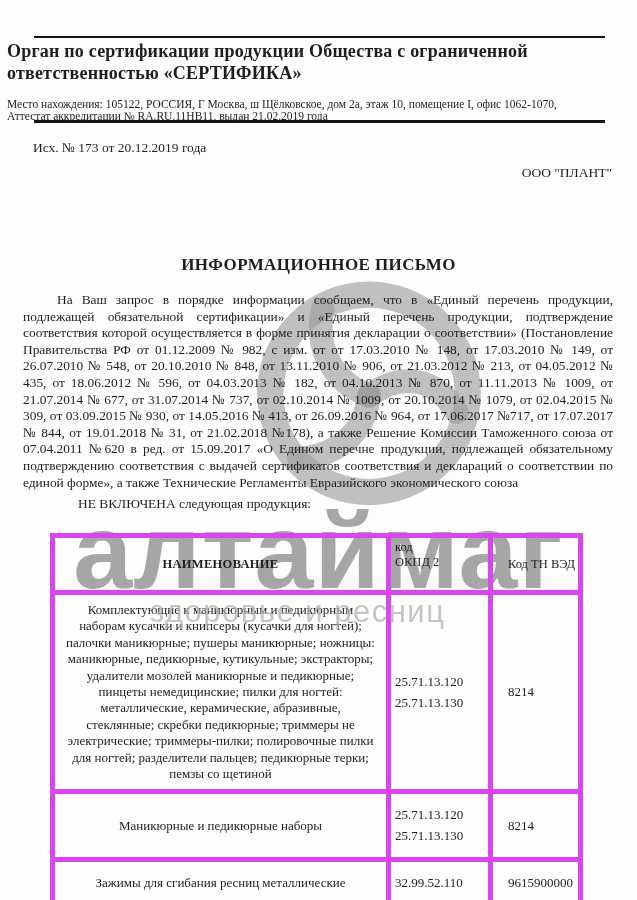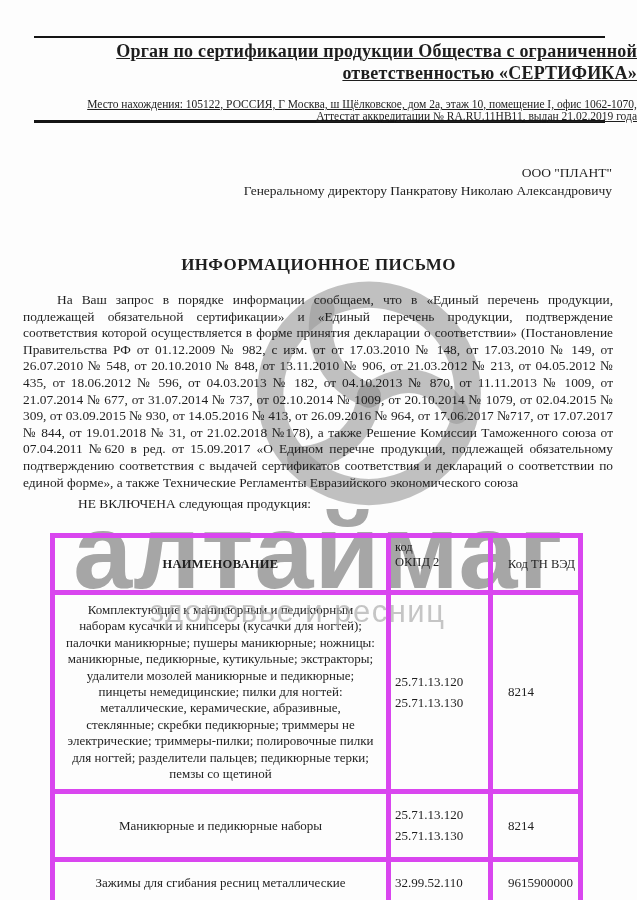--- a/index.html
+++ b/index.html
@@ -5,21 +5,21 @@
   html,body{margin:0;padding:0;background:#ffffff;}
   .page{
     position:relative;width:637px;height:900px;margin:0 auto;
     background:#fdfdfd;overflow:hidden;
     font-family:"Liberation Serif","DejaVu Serif",serif;color:#1e1e1e;
   }
   .rule{position:absolute;left:34px;width:571px;background:#151515;}
   .rule-top{top:36px;height:2px;}
   .rule-bottom{top:120px;height:3px;}
 
-  .letterhead{position:absolute;top:41px;left:0;right:0;text-align:right;z-index:2;text-decoration:underline;}
+  .letterhead{position:absolute;top:41px;left:7px;right:0;text-align:left;z-index:2;}
   .org-title{font-size:18px;font-weight:bold;line-height:21.5px;letter-spacing:.2px;}
   .lh-small{font-size:11.5px;line-height:11.6px;}
   .lh-small-first{margin-top:15px;}
 
   .outgoing{position:absolute;left:33px;top:140px;font-size:13.5px;z-index:2;}
 
   .recipient{position:absolute;right:25px;top:164px;text-align:right;
     font-size:13.5px;line-height:18.4px;z-index:2;}
 
   .letter-title{position:absolute;left:0;right:0;top:255px;text-align:center;
@@ -83,24 +83,24 @@
 
   <div class="letterhead">
     <div class="org-title">Орган по сертификации продукции Общества с ограниченной</div>
     <div class="org-title">ответственностью «СЕРТИФИКА»</div>
     <div class="lh-small lh-small-first">Место нахождения: 105122, РОССИЯ, Г Москва, ш Щёлковское, дом 2а, этаж 10, помещение I, офис 1062-1070,</div>
     <div class="lh-small">Аттестат аккредитации № RA.RU.11НВ11, выдан 21.02.2019 года</div>
   </div>
 
   <div class="rule rule-bottom"></div>
 
+  <div class="outgoing">Исх. № 173 от 20.12.2019 года</div>
 
   <div class="recipient">
     <div>ООО "ПЛАНТ"</div>
-    <div>Генеральному директору Панкратову Николаю Александровичу</div>
   </div>
 
   <div class="letter-title">ИНФОРМАЦИОННОЕ ПИСЬМО</div>
 
   <div class="body-par">На Ваш запрос в порядке информации сообщаем, что в «Единый перечень продукции, подлежащей обязательной сертификации» и «Единый перечень продукции, подтверждение соответствия которой осуществляется в форме принятия декларации о соответствии» (Постановление Правительства РФ от 01.12.2009 № 982, с изм. от от 17.03.2010 № 148, от 17.03.2010 № 149, от 26.07.2010 № 548, от 20.10.2010 № 848, от 13.11.2010 № 906, от 21.03.2012 № 213, от 04.05.2012 № 435, от 18.06.2012 № 596, от 04.03.2013 № 182, от 04.10.2013 № 870, от 11.11.2013 № 1009, от 21.07.2014 № 677, от 31.07.2014 № 737, от 02.10.2014 № 1009, от 20.10.2014 № 1079, от 02.04.2015 № 309, от 03.09.2015 № 930, от 14.05.2016 № 413, от 26.09.2016 № 964, от 17.06.2017 №717, от 17.07.2017 № 844, от 19.01.2018 № 31, от 21.02.2018 №178), а также Решение Комиссии Таможенного союза от 07.04.2011 №620 в ред. от 15.09.2017 «О Едином перечне продукции, подлежащей обязательному подтверждению соответствия с выдачей сертификатов соответствия и деклараций о соответствии по единой форме», а также Технические Регламенты Евразийского экономического союза</div>
 
   <div class="not-included">НЕ ВКЛЮЧЕНА следующая продукция:</div>
 
   <table class="products">
     <colgroup>

